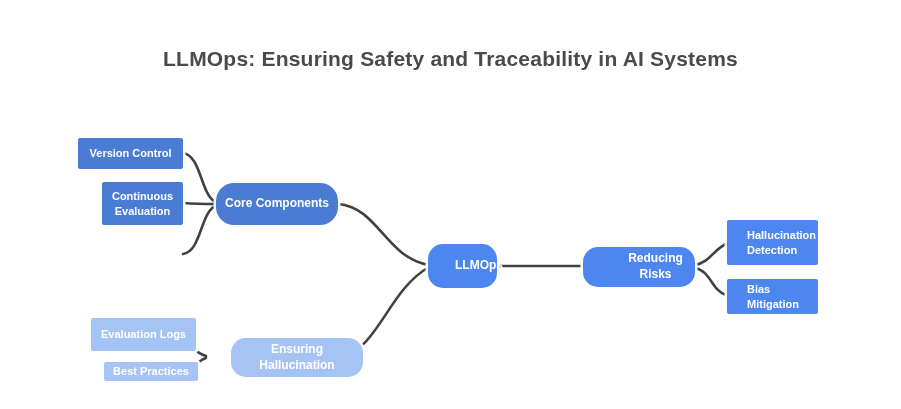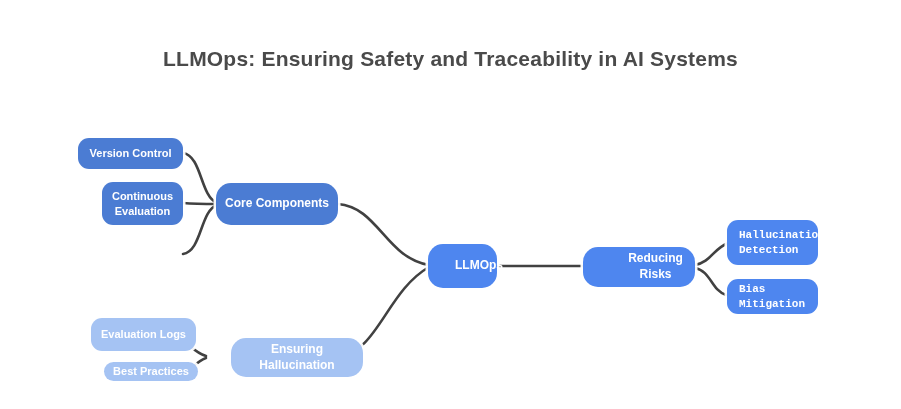--- a/index.html
+++ b/index.html
@@ -29,43 +29,42 @@
     stroke-width:2.6;
     stroke-linecap:round;
   }
   .node{
     position:absolute;
     z-index:2;
     display:flex;
     align-items:center;
     justify-content:center;
     text-align:center;
-    border-radius:11px;
+    border-radius:2px;
     box-shadow:0 0 0 2.5px rgba(255,255,255,0.95);
     color:#ffffff;
     font-size:11px;
     font-weight:600;
     line-height:1.32;
     box-sizing:border-box;
     padding:2px 6px;
   }
   .node.parent{
     font-size:12px;
     font-weight:700;
     border-radius:15px;
   }
   .node.bright{ background:var(--bright-blue,#4e86ef);padding-left:39px; }
   .node.medium{ background:var(--medium-blue,#4b7cd3); }
   .node.light { background:var(--light-blue,#a5c3f3);margin-left:26px; }
   .node.left-align{
     justify-content:flex-start;
     text-align:left;
-    padding-left:12px;
+    padding-left:20px;
     padding-right:6px;
-    font-family:Liberation Mono, monospace;
   }
   .node-label{ pointer-events:none; }
 </style>
 </head>
 <body>
 
 <div class="canvas">
 
   <div class="title">LLMOps: Ensuring Safety and Traceability in AI Systems</div>
 
@@ -84,21 +83,21 @@
 
   <div class="node medium" style="left:78px;top:138px;width:105px;height:31px;">
     <span class="node-label">Version Control</span>
   </div>
 
   <div class="node medium" style="left:102px;top:182px;width:81px;height:43px;">
     <span class="node-label">Continuous Evaluation</span>
   </div>
 
 
-  <div class="node medium parent" style="left:216px;top:183px;width:122px;height:42px;">
+  <div class="node medium parent" style="left:216px;top:183px;width:122px;height:42px;border-radius:18px;">
     <span class="node-label">Core Components</span>
   </div>
 
   <div class="node light" style="left:65px;top:318px;width:105px;height:33px;">
     <span class="node-label">Evaluation Logs</span>
   </div>
 
   <div class="node light" style="left:78px;top:362px;width:94px;height:19px;">
     <span class="node-label">Best Practices</span>
   </div>

